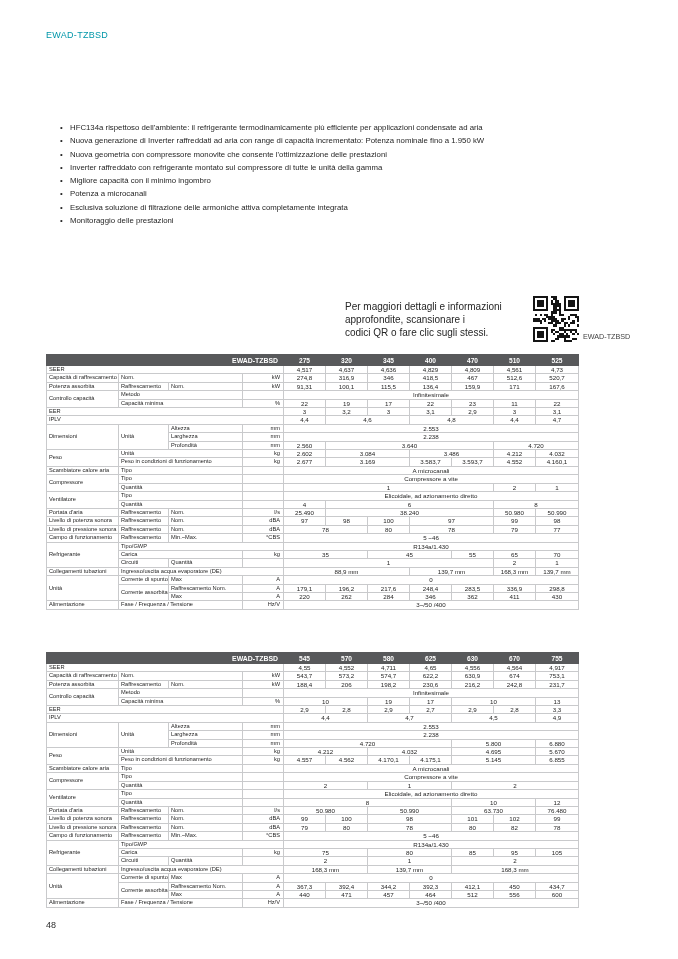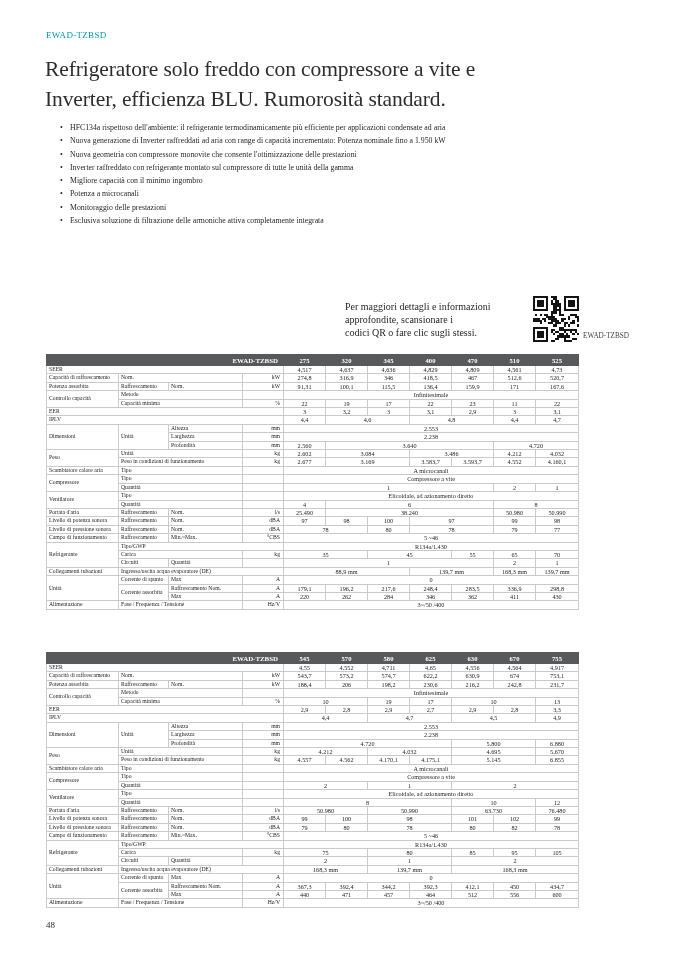--- a/index.html
+++ b/index.html
@@ -1,18 +1,18 @@
 <!DOCTYPE html>
 <html><head>
 <meta charset="utf-8">
 <style>
   *{margin:0;padding:0;box-sizing:border-box}
   html,body{background:#fff}
   .page{position:relative;width:678px;height:959px;background:#fff;overflow:hidden;
-        font-family:Liberation Serif, serif;color:#262626}
+        font-family:Liberation Sans, sans-serif;color:#262626}
   .model-tag{position:absolute;left:46px;top:30px;font-size:9px;color:#0097a9;letter-spacing:.3px}
   .title{position:absolute;left:45px;top:54px;font-size:21.5px;font-weight:400;color:#2d2d2d;
          line-height:30px;letter-spacing:-.1px;width:580px}
   .features{position:absolute;left:60px;top:121px;width:565px;list-style:none}
   .features li{position:relative;padding-left:10px;font-size:7.8px;line-height:13.3px;color:#262626}
   .features li::before{content:"\2022";position:absolute;left:0;top:0;color:#262626}
   .qr-text{position:absolute;left:345px;top:300px;width:186px;font-size:10px;line-height:13px;color:#262626}
   .qr-svg{position:absolute;left:533px;top:296px;width:46px;height:46px;background:#fff}
   .qr-caption{position:absolute;left:583px;top:332px;font-size:7.2px;color:#3f3f3f}
   .tbl{position:absolute;left:46px;width:532px;border-collapse:collapse;table-layout:fixed}
@@ -28,31 +28,30 @@
   .tbl td.unit{text-align:right;font-size:5.7px;padding-right:3px}
   .page-number{position:absolute;left:46px;top:920px;font-size:9px;color:#2d2d2d}
 </style>
 </head>
 <body>
 
 <div class="page">
 
   <div class="model-tag">EWAD-TZBSD</div>
 
-  <h1 class="title"><span>Refrigeratore solo freddo con compressore a vite e</span><br><span>Inverter, efficienza BLU. Rumorosità standard.</span></h1>
 
   <ul class="features" id="features">
       <li>HFC134a rispettoso dell'ambiente: il refrigerante termodinamicamente più efficiente per applicazioni condensate ad aria</li>
       <li>Nuova generazione di Inverter raffreddati ad aria con range di capacità incrementato: Potenza nominale fino a 1.950 kW</li>
       <li>Nuova geometria con compressore monovite che consente l'ottimizzazione delle prestazioni</li>
       <li>Inverter raffreddato con refrigerante montato sul compressore di tutte le unità della gamma</li>
       <li>Migliore capacità con il minimo ingombro</li>
       <li>Potenza a microcanali</li>
+      <li>Esclusiva soluzione di filtrazione delle armoniche attiva completamente integrata</li>
       <li>Monitoraggio delle prestazioni</li>
-      <li>Esclusiva soluzione di filtrazione delle armoniche attiva completamente integrata</li>
     </ul>
 
   <div class="qr-text" id="qr-text">Per maggiori dettagli e informazioni<br>approfondite, scansionare i<br>codici QR o fare clic sugli stessi.</div>
 
   <svg class="qr-svg" id="qr" viewBox="0 0 21 21" fill="#141414" shape-rendering="crispEdges">
       <rect x="0" y="0" width="1" height="1"></rect>
       <rect x="1" y="0" width="1" height="1"></rect>
       <rect x="2" y="0" width="1" height="1"></rect>
       <rect x="3" y="0" width="1" height="1"></rect>
       <rect x="4" y="0" width="1" height="1"></rect>

